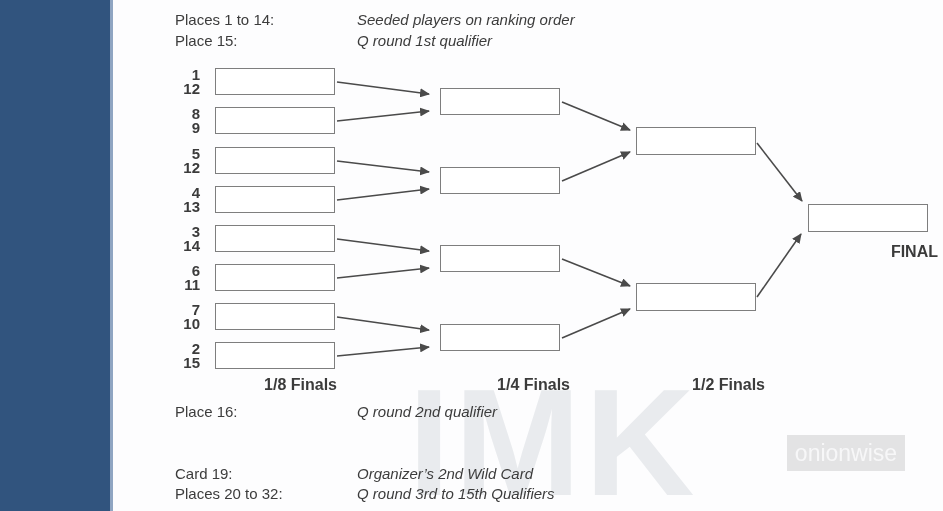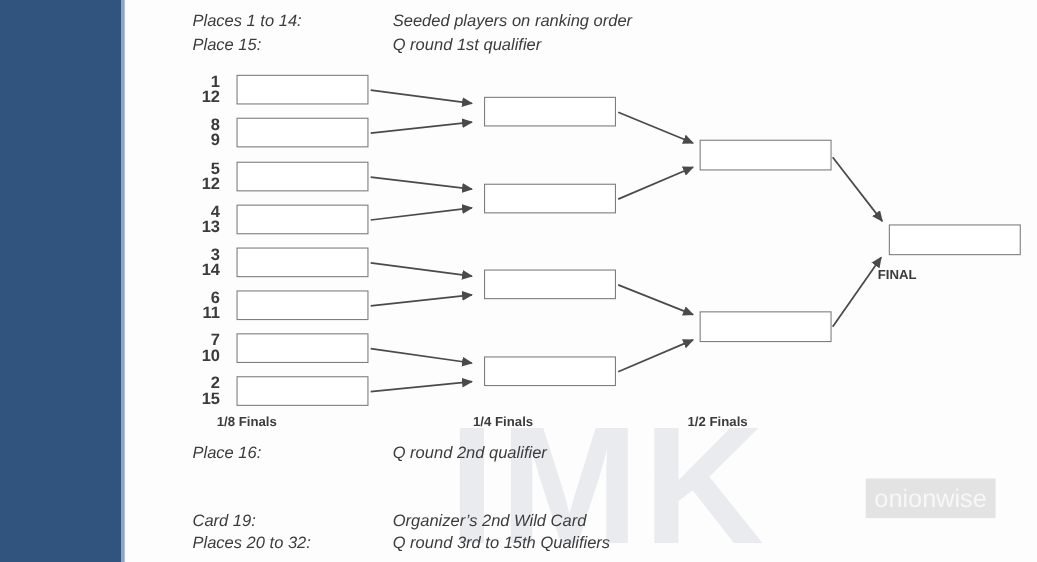--- a/index.html
+++ b/index.html
@@ -24,36 +24,36 @@
     color:#E9EBEE;user-select:none;white-space:nowrap;
   }
   
   .wm-brand{
     position:absolute;left:787px;top:435px;width:118px;height:36px;z-index:1;
     background:#E3E3E4;color:#F7F7F8;font-size:23px;line-height:36px;
     text-align:center;user-select:none;
   }
 
   .legend-row{position:absolute;left:175px;height:20px;font-size:15px;line-height:20px;z-index:2;white-space:nowrap;}
-  .legend-label{display:inline-block;width:182px;font-style:italic;}
+  .legend-label{display:inline-block;width:182px;}
   .legend-value{display:inline-block;font-style:italic;}
 
   .slot{
     position:absolute;width:120px;height:27px;box-sizing:border-box;
     border:1.5px solid #7E7E7E;background:#ffffff;z-index:2;
   }
   .seed{
     position:absolute;left:148px;width:52px;text-align:right;
     font-size:15px;font-weight:700;line-height:14px;color:#3b3b3b;z-index:2;
   }
   .seed span{display:block;}
 
   .round-label{
-    position:absolute;width:140px;text-align:left;
-    font-size:12px;font-weight:700;color:#3b3b3b;z-index:2;
+    position:absolute;width:140px;text-align:right;
+    font-size:16px;font-weight:700;color:#3b3b3b;z-index:2;
   }
 
   svg.arrows{position:absolute;left:0;top:0;z-index:2;}
 </style>
 </head>
 <body>
 
 <div class="stage">
 
   <div class="sidebar"></div>

